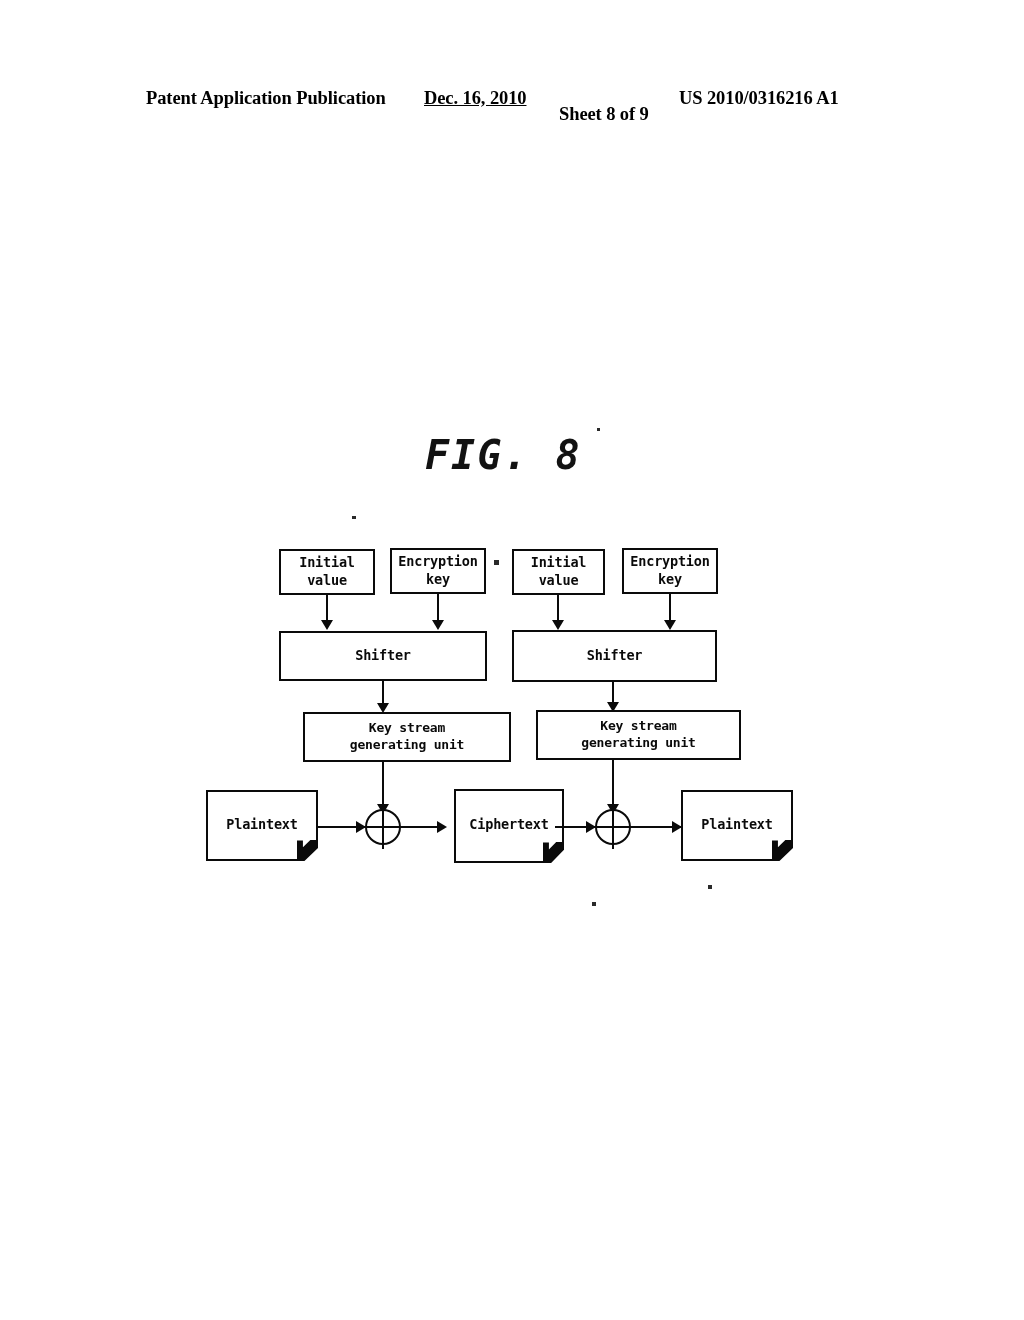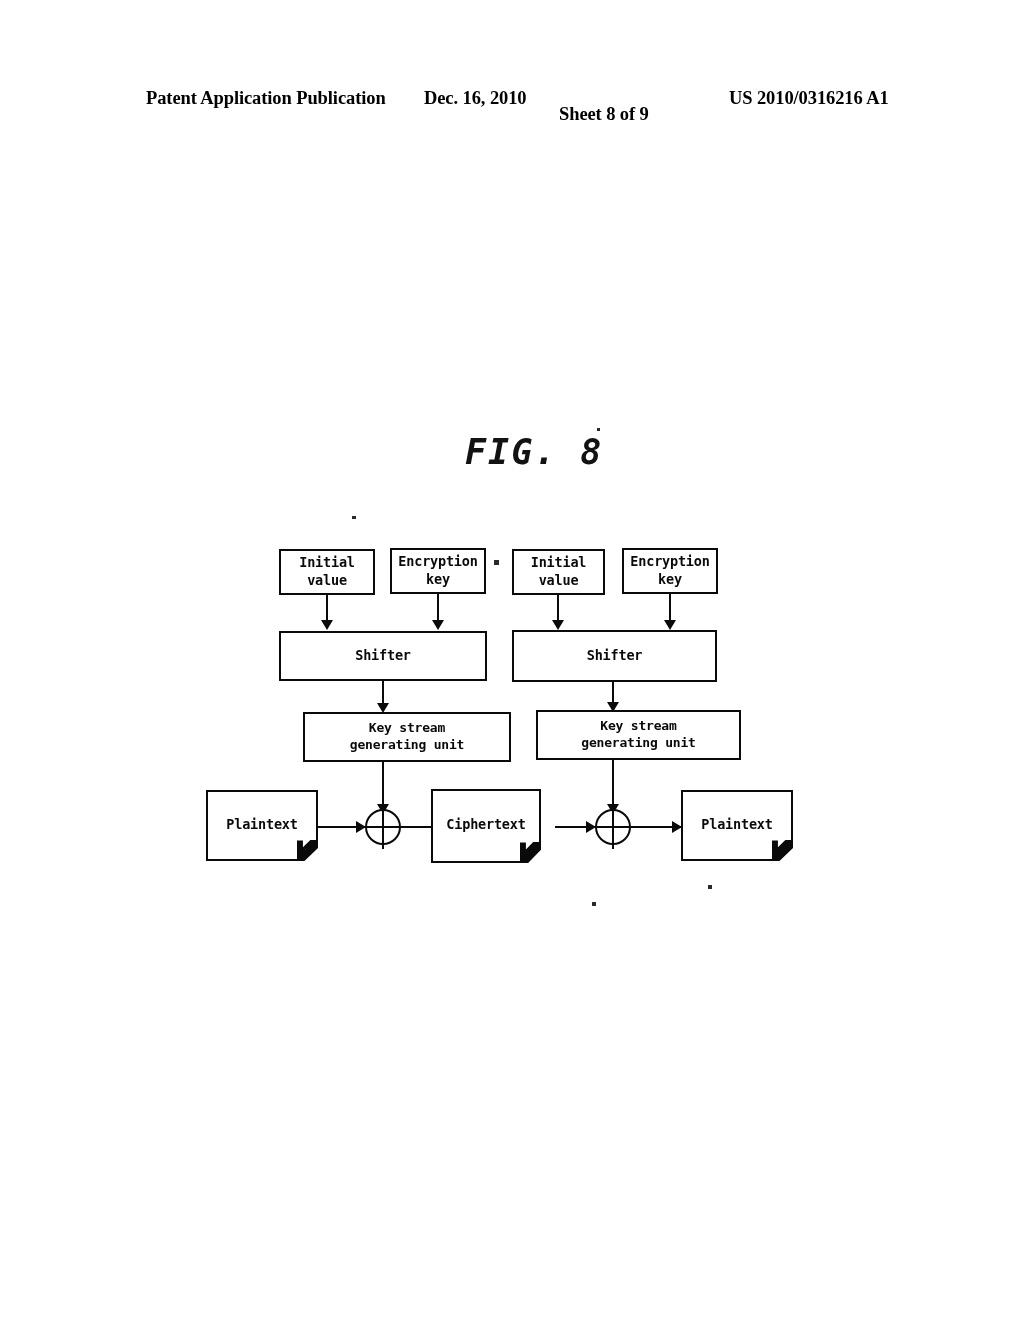--- a/index.html
+++ b/index.html
@@ -29,36 +29,35 @@
     left: 0;
     width: 1024px;
     height: 26px;
     font-family: "Liberation Serif", serif;
     font-weight: bold;
     font-size: 18.5px;
     letter-spacing: -0.1px;
     white-space: nowrap;
   }
   .hdr-pub   { position: absolute; left: 126px;  top: 0; margin-left: 20px; }
-  .hdr-date  { position: absolute; left: 424px;  top: 0; }
+  .hdr-date  { position: absolute; left: 424px;  top: 0; text-decoration: underline; }
   .hdr-sheet { position: absolute; left: 559px;  top: 16px; }
-  .hdr-num   { position: absolute; left: 729px;  top: 0; text-align: center; }
+  .hdr-num   { position: absolute; left: 679px;  top: 0; text-align: center; }
 
   
   .fig-title {
     position: absolute;
     left: 425px;
     top: 432px;
     font-family: "DejaVu Sans Mono", monospace;
     font-style: italic;
     font-weight: bold;
-    font-size: 35px;
+    font-size: 40px;
     letter-spacing: 2px;
     color: #121212;
-    margin-left: 40px;
   }
 
   
   #diagram {
     position: absolute;
     left: 0;
     top: 0;
     width: 1024px;
     height: 1320px;
   }
@@ -236,21 +235,21 @@
 
     <div class="xor" style="left:365px; top:809px;">
       <div class="ring"></div>
       <div class="vbar"></div>
       <div class="hbar"></div>
     </div>
 
     <div class="line-h" style="left:401px; top:826px; width:44px;"></div>
     <div class="arrow-r" style="left:437px; top:821px;"></div>
 
-    <div class="doc" style="left:431px; top:789px; width:110px; height:74px;">
+    <div class="doc" style="left:454px; top:789px; width:110px; height:74px;">
       <div class="sheet"></div>
       <svg class="fold" viewBox="0 0 100 100" preserveAspectRatio="none">
         <polyline points="2,2 2,98 98,2" fill="none" stroke="#0a0a0a" stroke-width="11" vector-effect="non-scaling-stroke"></polyline>
       </svg>
       <div class="doclabel">Ciphertext</div>
     </div>
 
     <div class="node" style="left:512px; top:549px; width:93px; height:46px;">Initial
 value</div>
 

